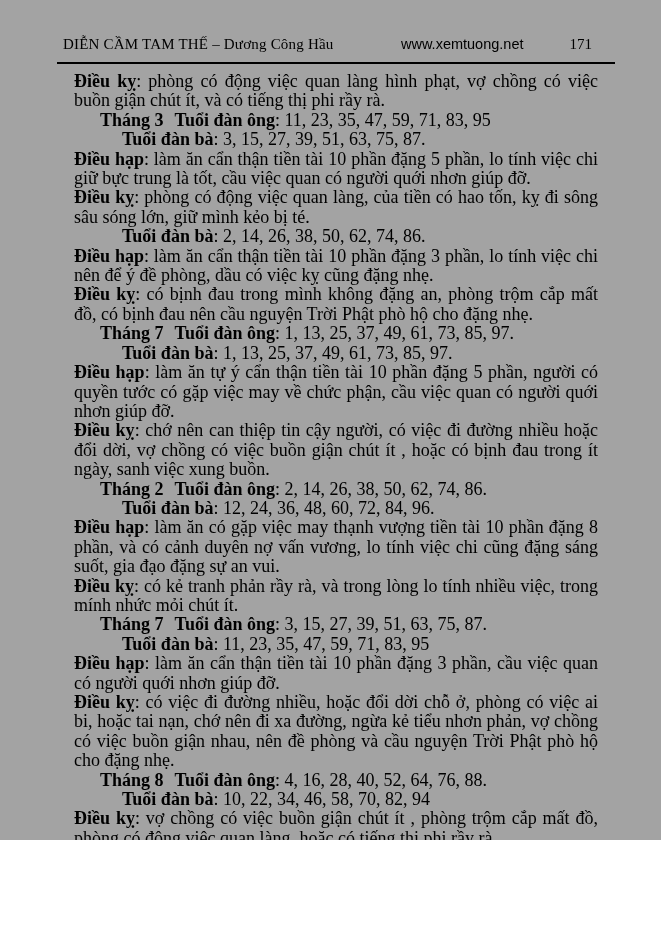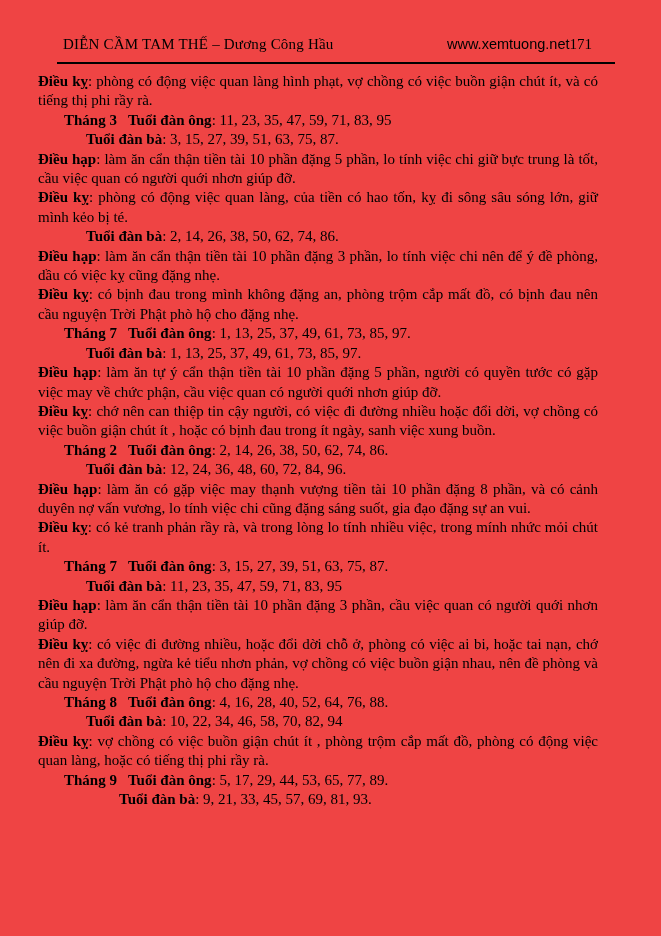--- a/index.html
+++ b/index.html
@@ -1,45 +1,45 @@
 <!DOCTYPE html>
 <html><head>
 <meta charset="utf-8">
 <style>
   * { margin: 0; padding: 0; box-sizing: border-box; }
   html, body { background: #ffffff; }
   .page {
     position: relative;
     width: 661px;
-    height: 936px;
-    background: #ef4444;
+    height: 840px;
+    background: #a3a3a3;
     color: #000000;
     font-family: "Liberation Serif", serif;
     overflow: hidden;
   }
   .header {
     display: flex;
     justify-content: space-between;
     align-items: baseline;
     padding: 36px 69px 0 63px;
     font-size: 15px;
     white-space: nowrap;
   }
   .header .h-title { font-family: "Liberation Serif", serif; letter-spacing: 0.2px; }
-  .header .h-right { display: flex; align-items: baseline; }
+  .header .h-right { display: flex; gap: 35px; align-items: baseline; }
   .header .h-site { font-family: "Liberation Sans", sans-serif; font-size: 14.5px; }
-  .header .h-num  { font-family: "Liberation Serif", serif; }
+  .header .h-num  { font-family: "Liberation Serif", serif; margin-left: 11px; }
   .rule {
     height: 2px;
     background: #000000;
     margin: 9px 46px 0 57px;
   }
   .content {
-    margin: 8px 63px 0 38px;
-    font-size: 15px;
+    margin: 8px 63px 0 74px;
+    font-size: 18px;
     line-height: 19.4px;
   }
   .content p { margin: 0; }
   p.ky, p.hap { text-align: justify; }
   p.month { padding-left: 26px; }
   p.female { padding-left: 48px; }
   p.female-deep { padding-left: 81px; }
   b.prefix { margin-right: 11px; font-family: Liberation Serif, serif; }
 </style>
 </head>

